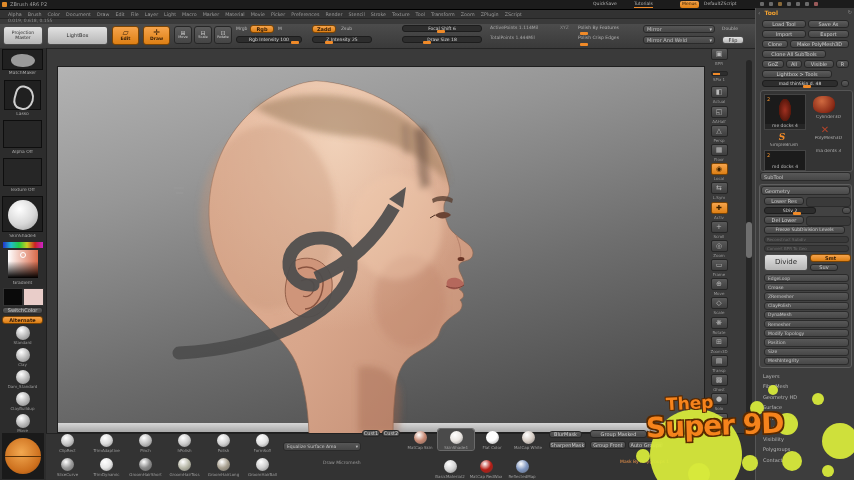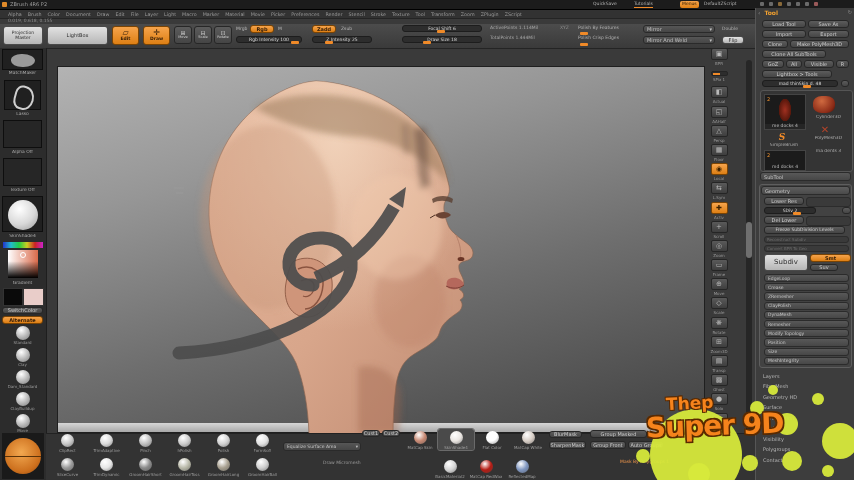--- a/index.html
+++ b/index.html
@@ -470,21 +470,21 @@
       <div class="slider" style="left:4px;top:22px;width:52px;height:7px;">
         <span>SDiv 2</span>
         <div class="nub" style="left:28px;"></div>
       </div>
       <div class="abs btn" style="left:82px;top:22px;width:9px;height:7px;"></div>
       <div class="abs btn" style="left:4px;top:31px;width:40px;height:8px;">Del Lower</div>
       <div class="abs dis" style="left:46px;top:31px;width:43px;height:8px;border-radius:3px;"></div>
       <div class="abs btn" style="left:4px;top:41px;width:81px;height:8px;font-size:4.5px;">Freeze SubDivision Levels</div>
       <div class="abs dis" style="left:4px;top:51px;width:85px;height:7px;border-radius:3px;font-size:4px;display:flex;align-items:center;padding-left:2px;box-sizing:border-box;">Reconstruct Subdiv</div>
       <div class="abs dis" style="left:4px;top:60px;width:85px;height:7px;border-radius:3px;font-size:4px;display:flex;align-items:center;padding-left:2px;box-sizing:border-box;">Convert BPR To Geo</div>
-      <div class="abs lbtn btn" style="left:4px;top:69px;width:44px;height:17px;font-size:7px;">Subdiv</div>
+      <div class="abs lbtn btn" style="left:4px;top:69px;width:44px;height:17px;font-size:7px;">Divide</div>
       <div class="abs obtn btn" style="left:50px;top:69px;width:41px;height:8px;">Smt</div>
       <div class="abs btn" style="left:50px;top:79px;width:28px;height:7px;">Suv</div>
       <div class="abs" style="left:4px;top:89px;width:85px;display:flex;flex-direction:column;gap:1px;">
 
       <div class="secbar" style="height:8.2px;font-size:4.5px;">
             <span>EdgeLoop</span>
           </div>
           <div class="secbar" style="height:8.2px;font-size:4.5px;">
             <span>Crease</span>
           </div>

